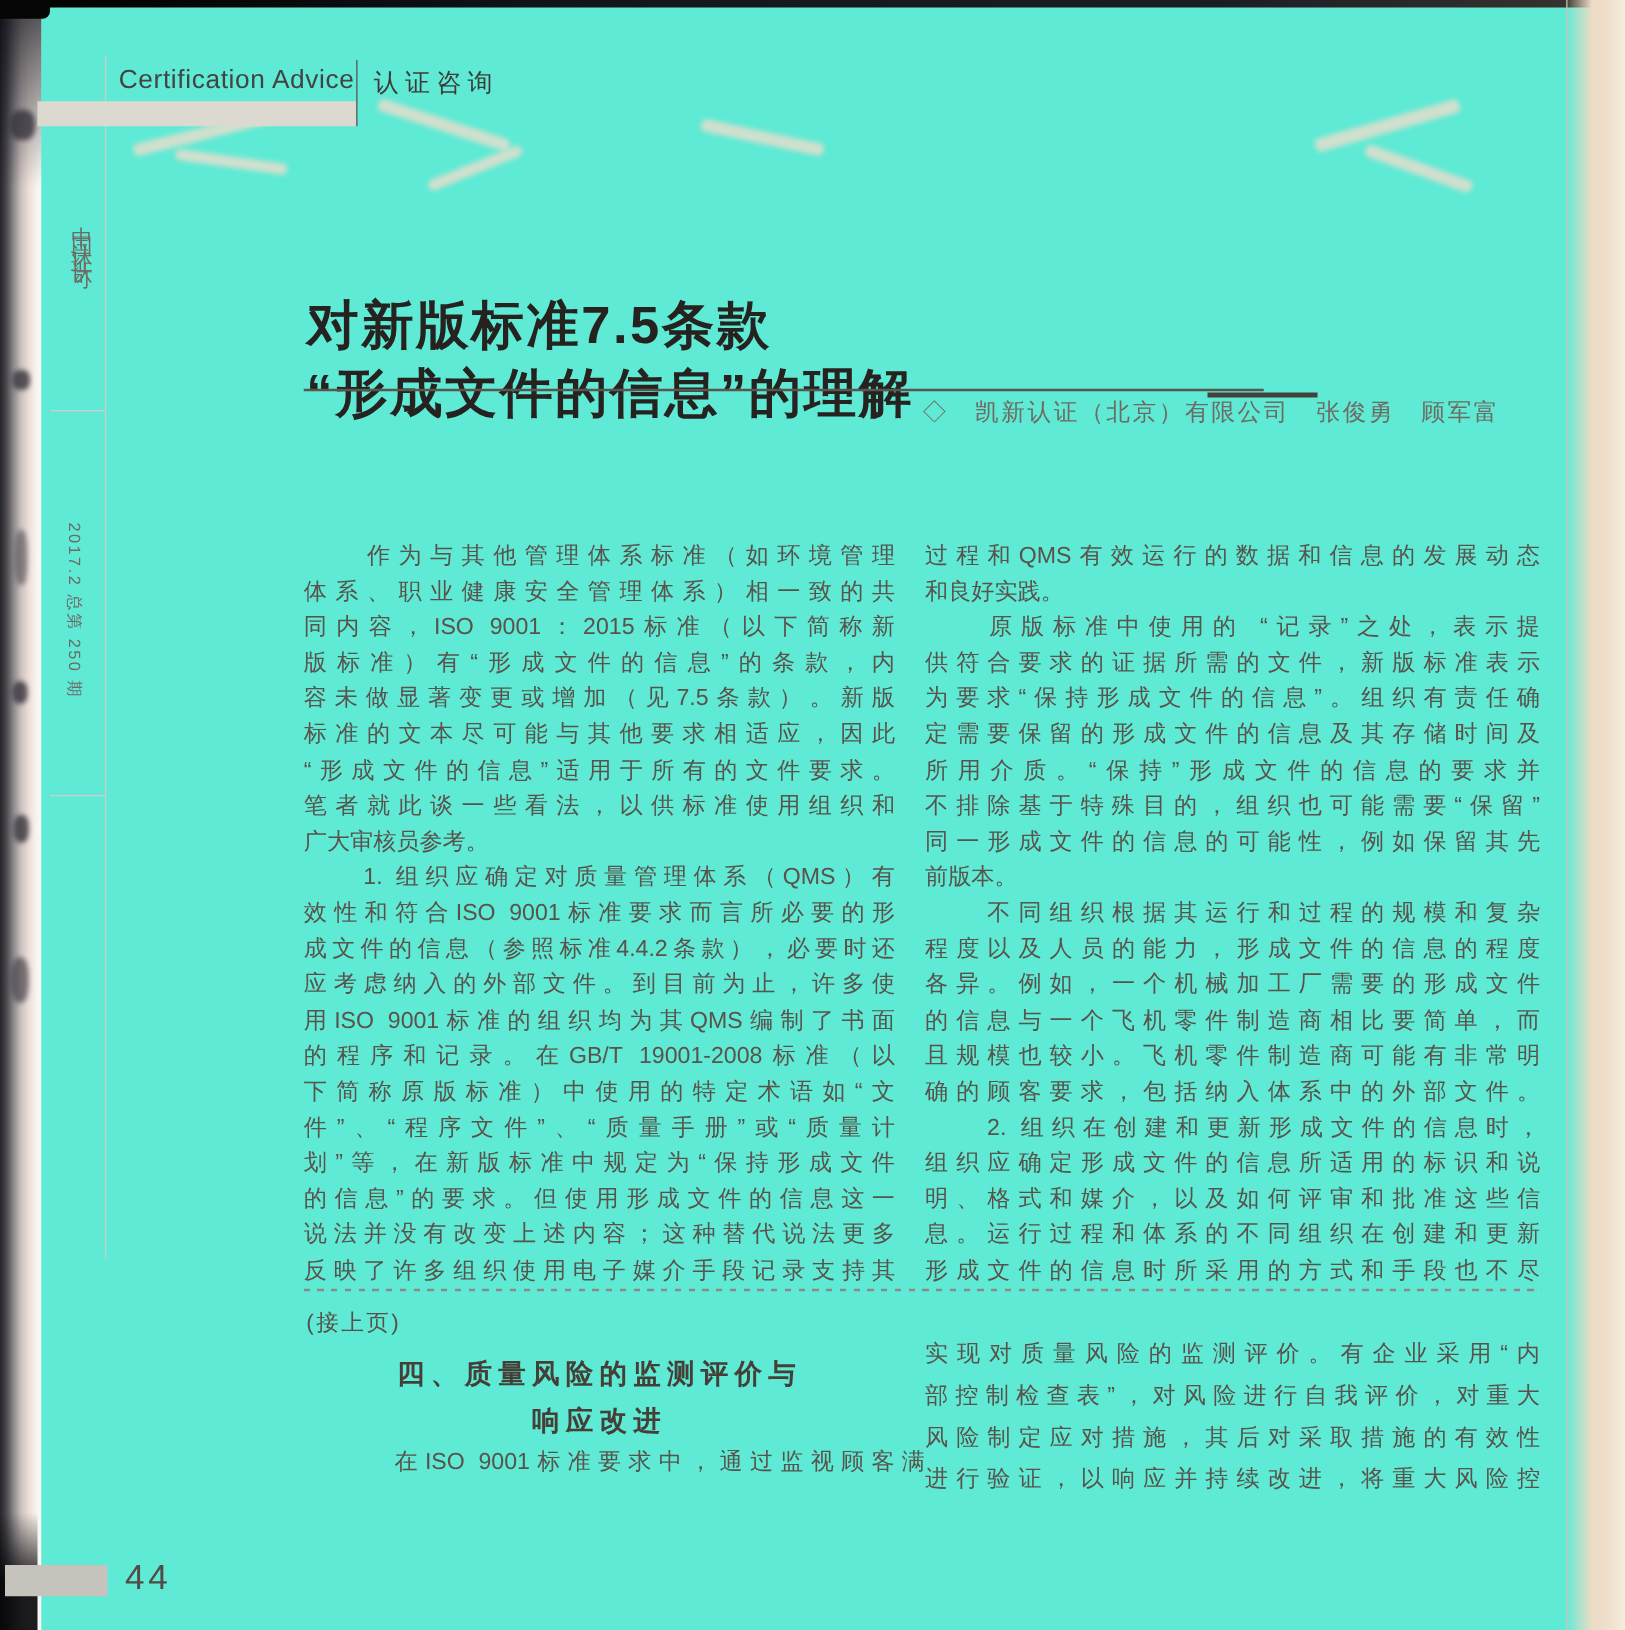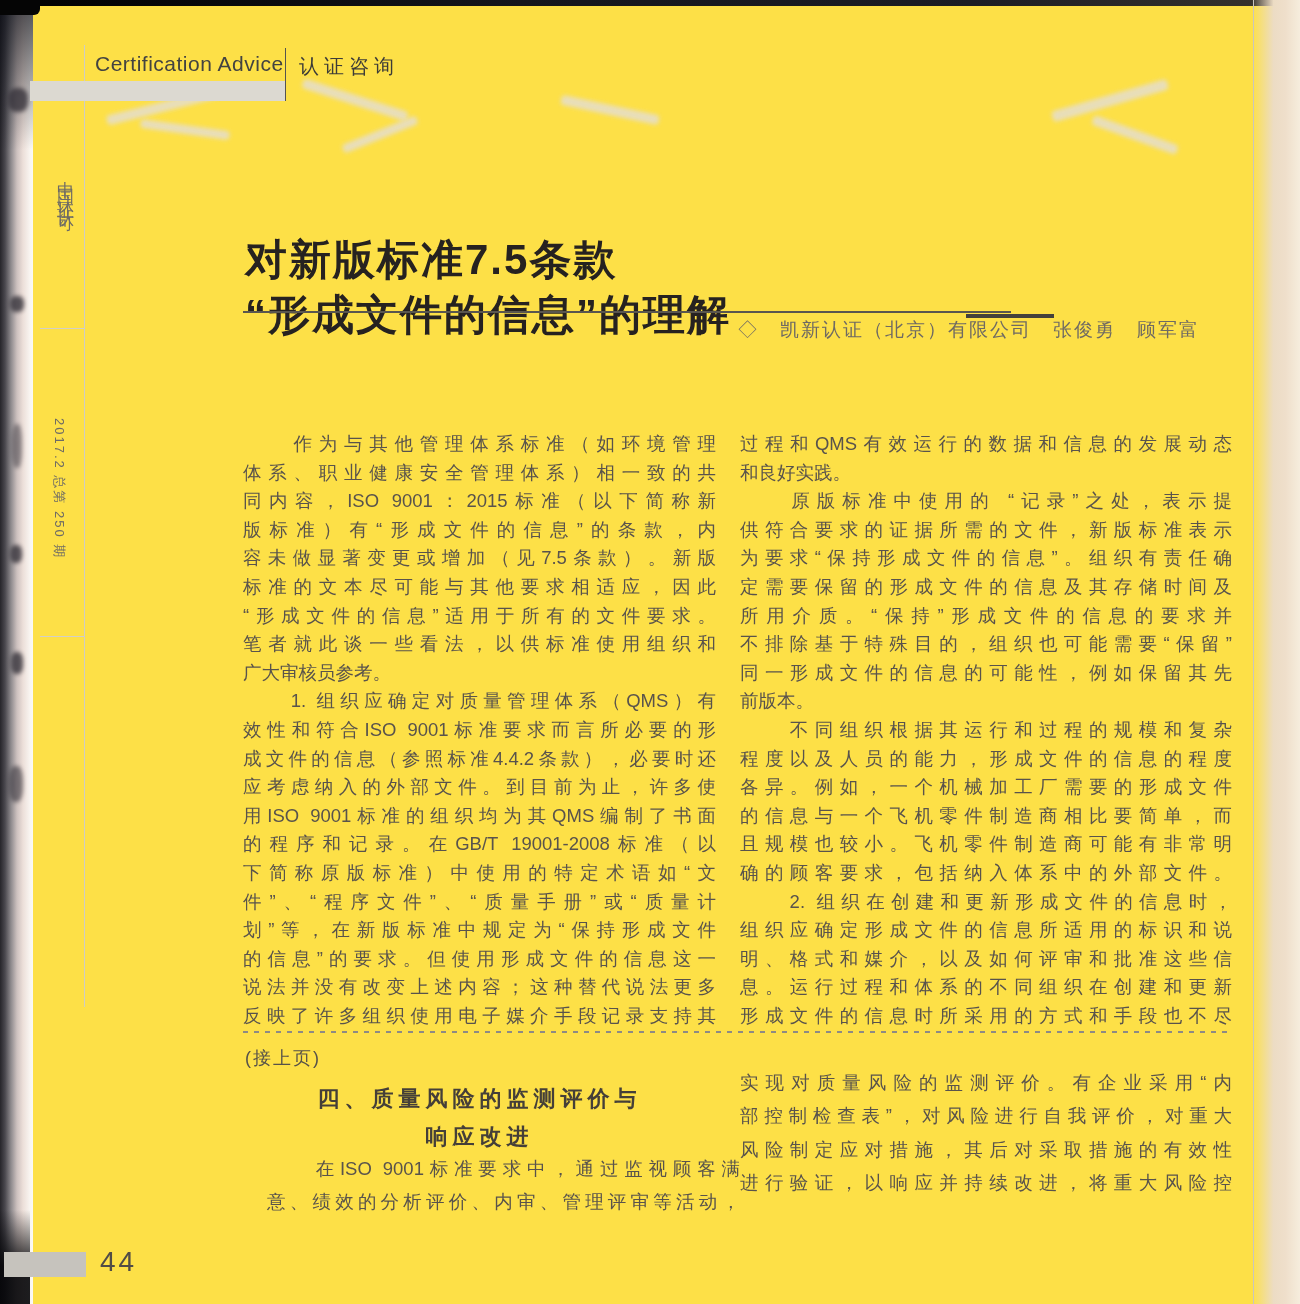--- a/index.html
+++ b/index.html
@@ -1,18 +1,18 @@
 <!DOCTYPE html>
 <html lang="zh"><head>
 <meta charset="utf-8">
 <style>
   html,body{margin:0;padding:0;background:#888;}
   #page{
     position:relative; width:1300px; height:1304px; overflow:hidden;
-    background:#fde047;
+    background:#5eead4;
     font-family:"Liberation Sans", sans-serif;
     color:#59534c;
   }
   
   .top-strip{position:absolute;left:0;top:0;width:1300px;height:6px;background:linear-gradient(90deg,#000 0,#15161c 40%,#1c1d24 75%,#3a352e 100%);}
   .corner-blob{position:absolute;left:0;top:0;width:40px;height:15px;background:#050505;border-radius:0 0 6px 0;}
   .binding{position:absolute;left:0;top:0;width:33px;height:1304px;
     background:linear-gradient(90deg,#26252a 0,#4a484e 5px,#8e8a8d 11px,#cdc1bf 17px,#ecdfd9 23px,#f9f5f1 30px,#fbfaf6 33px);}
   .binding-top{position:absolute;left:0;top:0;width:33px;height:150px;background:linear-gradient(180deg,rgba(10,12,20,.75),rgba(10,12,20,0));}
   .binding-bottom{position:absolute;left:0;top:1210px;width:30px;height:94px;background:linear-gradient(180deg,rgba(5,5,8,0),rgba(5,5,8,.9) 60%);}
@@ -153,21 +153,20 @@
     </div>
 
   <div class="dashed"></div>
   <div class="cont-note">(接上页)</div>
   <div class="cont-heading">
     <div>四、质量风险的监测评价与</div>
     <div>响应改进</div>
   </div>
   <div class="col cont-left">
       <div class="tline">　　在ISO 9001标准要求中，通过监视顾客满</div>
-      <div class="tline">意、绩效的分析评价、内审、管理评审等活动，</div>
     </div>
   <div class="col cont-right">
       <div class="tline">实现对质量风险的监测评价。有企业采用“内</div>
       <div class="tline">部控制检查表”，对风险进行自我评价，对重大</div>
       <div class="tline">风险制定应对措施，其后对采取措施的有效性</div>
       <div class="tline">进行验证，以响应并持续改进，将重大风险控</div>
     </div>
 
   <div class="pg-bar"></div>
   <div class="pg-num">44</div>

